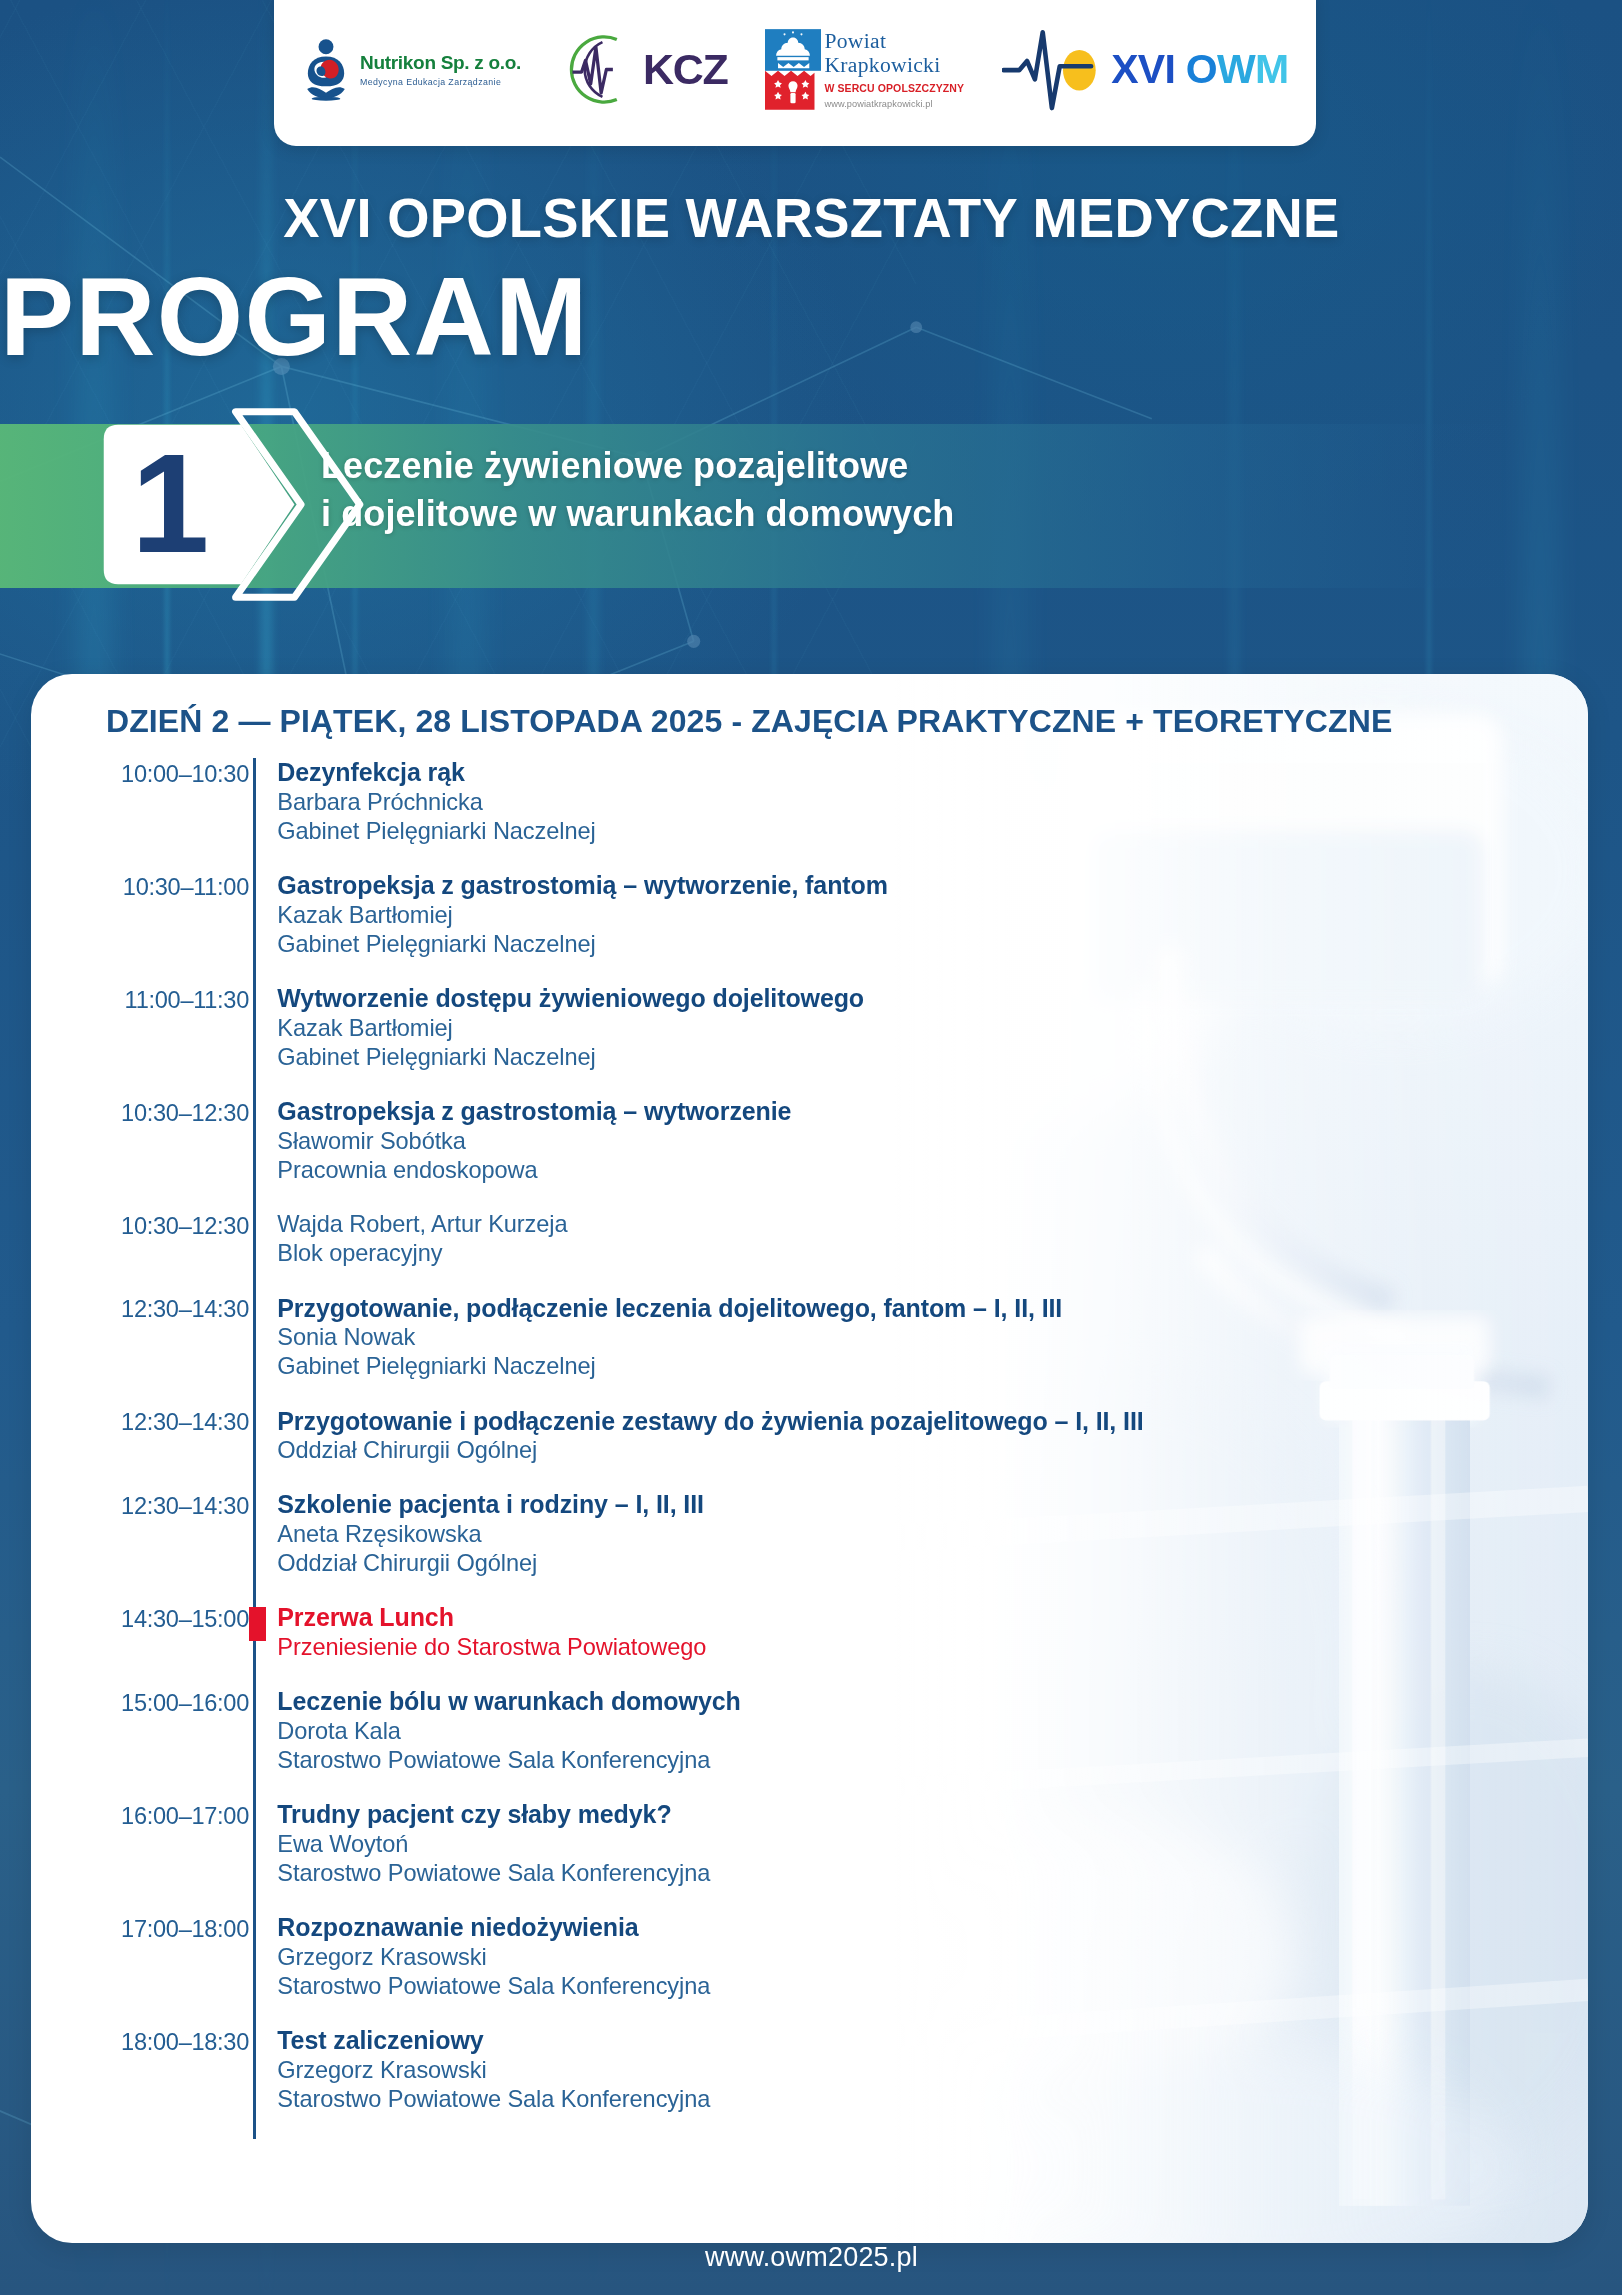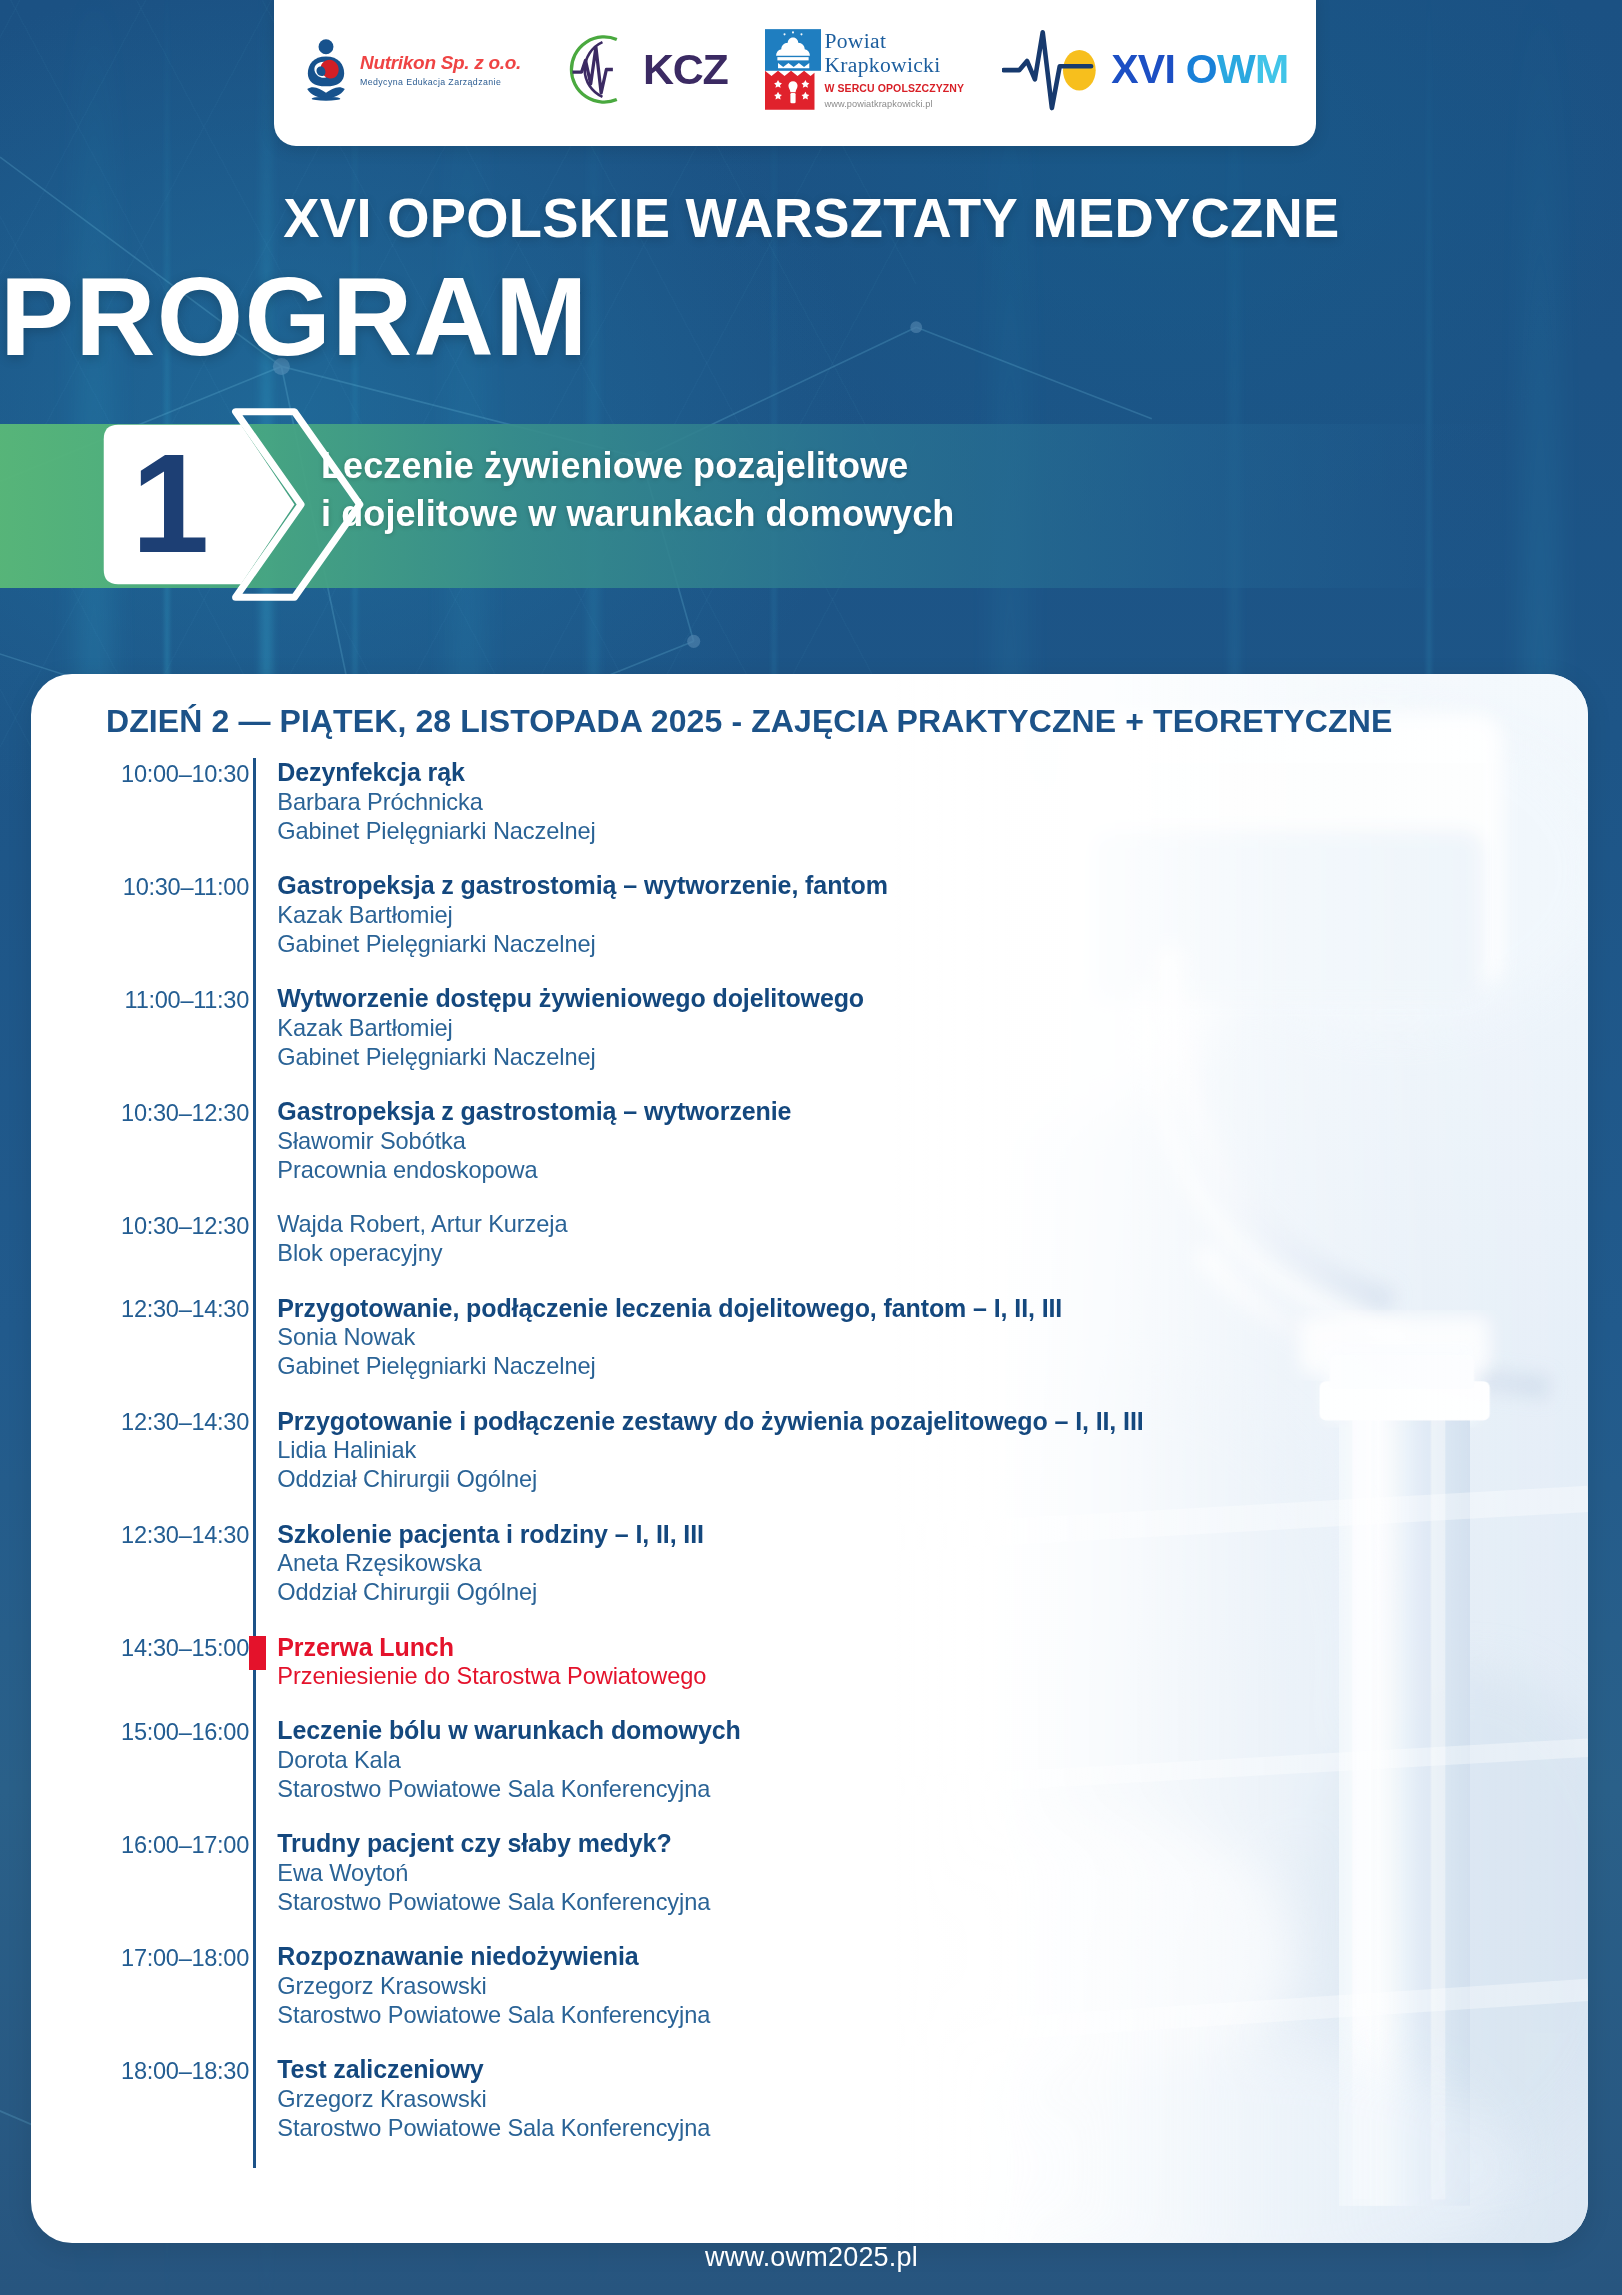--- a/index.html
+++ b/index.html
@@ -62,23 +62,22 @@
     box-shadow: 0 3.9px 15.7px rgba(0,0,0,.12);
     z-index: 6;
   }
   .logo { display: flex; align-items: center; }
 
   
   .logo-nutrikon { gap: 10.5px; margin-right: 41px; }
   .nk-mark { position: relative; width: 48px; height: 63px; flex: 0 0 48px; }
   .nk-text { display: flex; flex-direction: column; gap: 3.3px; }
   .nk-name {
-    font-size: 19px; font-weight: bold; color: #ef4444; letter-spacing: -0.3px;
+    font-size: 19px; font-weight: bold; color: #15803d; letter-spacing: -0.3px;
     font-family: "Liberation Sans", sans-serif;
-    font-style: italic;
   }
   .nk-sub {
     font-size: 8.8px; color: #2c5d92; letter-spacing: 0.4px;
   }
 
   
   .logo-kcz { gap: 3.9px; margin-right: 38px; }
   .kcz-mark { position: relative; width: 77px; height: 73px; }
   .kcz-text {
     font-size: 43px; font-weight: bold; color: #3b2a63;
@@ -494,21 +493,20 @@
               <div class="row-title">Przygotowanie, podłączenie leczenia dojelitowego, fantom – I, II, III</div>
               <div class="row-person">Sonia Nowak</div>
               <div class="row-place">Gabinet Pielęgniarki Naczelnej</div>
             </div>
           </div>
           <div class="row">
             <div class="row-time">12:30–14:30</div>
             <div class="row-rule"></div>
             <div class="row-body">
               <div class="row-title">Przygotowanie i podłączenie zestawy do żywienia pozajelitowego – I, II, III</div>
-              <div class="row-person">Lidia Haliniak</div>
               <div class="row-place">Oddział Chirurgii Ogólnej</div>
             </div>
           </div>
           <div class="row">
             <div class="row-time">12:30–14:30</div>
             <div class="row-rule"></div>
             <div class="row-body">
               <div class="row-title">Szkolenie pacjenta i rodziny – I, II, III</div>
               <div class="row-person">Aneta Rzęsikowska</div>
               <div class="row-place">Oddział Chirurgii Ogólnej</div>

